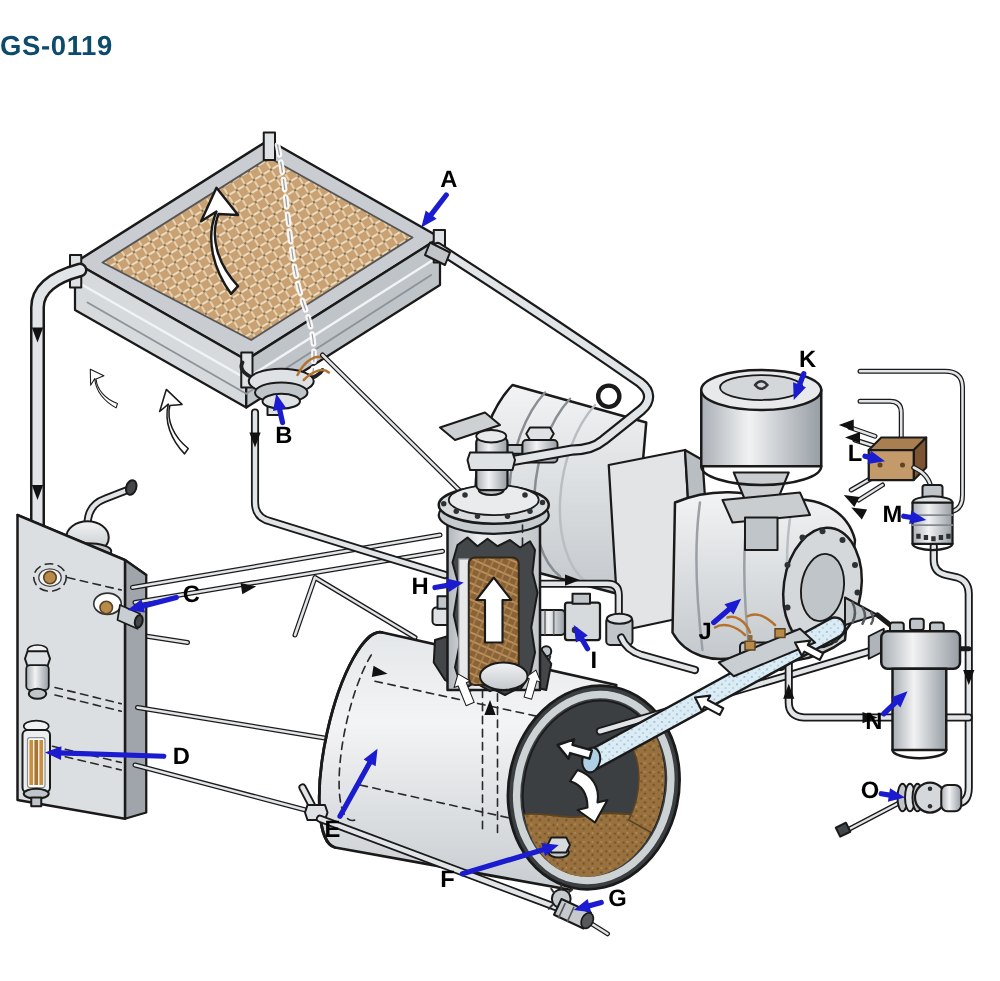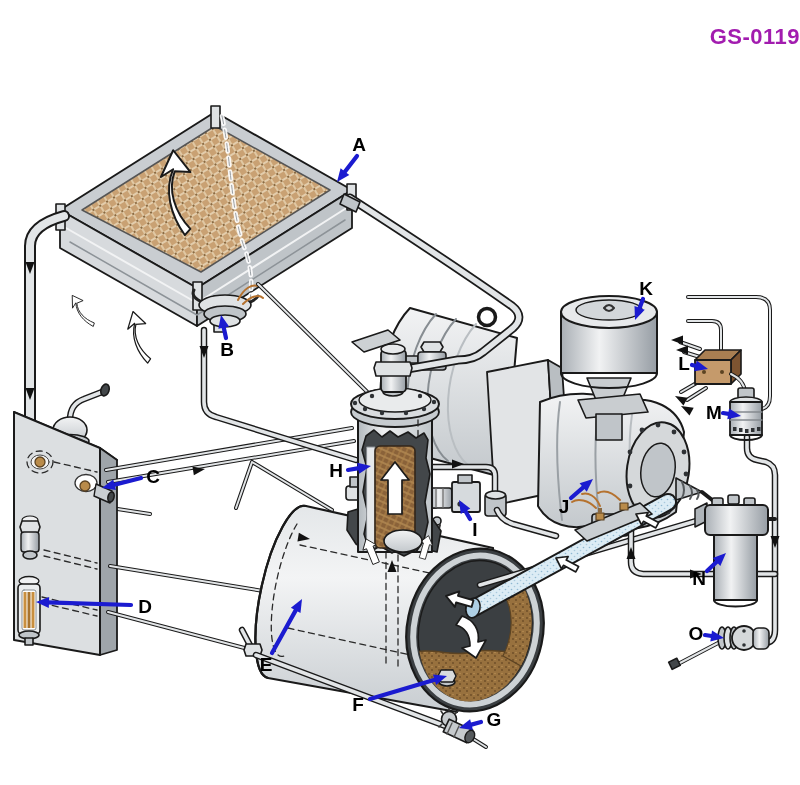--- a/index.html
+++ b/index.html
@@ -1,19 +1,19 @@
 <!DOCTYPE html>
 <html><head>
 <meta charset="utf-8">
 <style>
   html,body{margin:0;padding:0;background:#fff}
   body{width:800px;height:785px;position:relative;overflow:hidden;
        font-family:"Liberation Sans",sans-serif}
-  .title{position:absolute;top:24px;left:0;width:100%;text-align:right;
-         font-size:22px;font-weight:bold;color:#a21caf;letter-spacing:.5px}
+  .title{position:absolute;top:24px;left:0;width:100%;text-align:left;
+         font-size:22px;font-weight:bold;color:#0c4a6e;letter-spacing:.5px}
   svg{position:absolute;top:0;left:0;stroke-linecap:round;stroke-linejoin:round}
   .o{stroke:#1a1a1a}
   .pipeO{fill:none;stroke:#1a1a1a}
   .pipeI{fill:none;stroke:#e2e5e7}
   .thinO{stroke-width:4}.thinI{stroke-width:2}
   .midO{stroke-width:6.5}.midI{stroke-width:3.6}
   .medO{stroke-width:9}.medI{stroke-width:5.5}
   .thickO{stroke-width:12}.thickI{stroke-width:8}
   .metal{fill:#dfe2e4;stroke:#1a1a1a;stroke-width:1.6}
   .metalD{fill:#c0c5c9;stroke:#1a1a1a;stroke-width:1.6}

